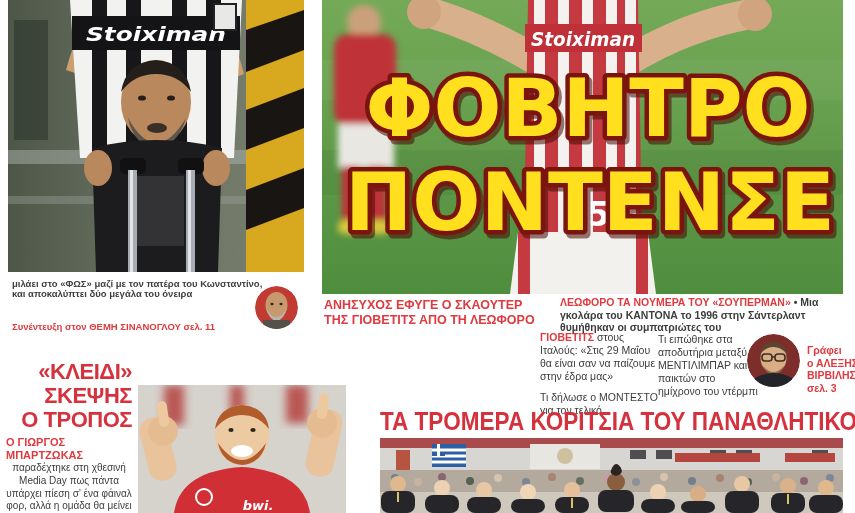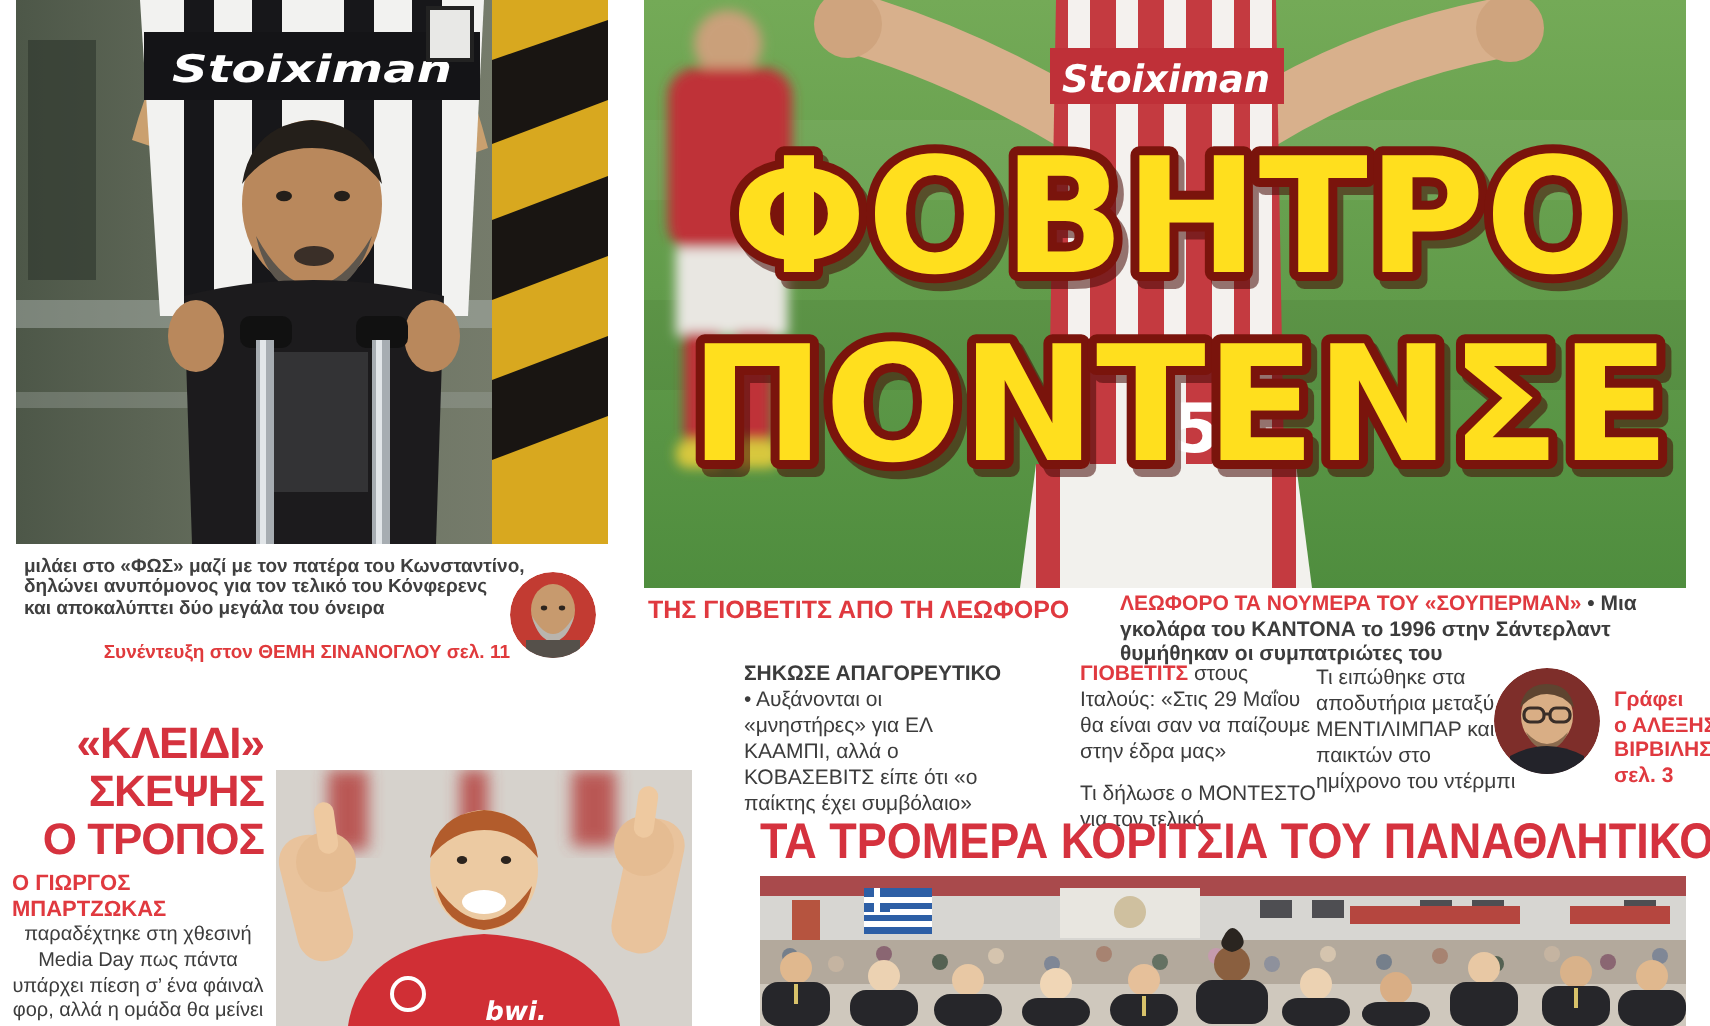--- a/index.html
+++ b/index.html
@@ -6,21 +6,21 @@
   .page{position:relative;width:855px;height:513px;background:#fff;overflow:hidden;
         font-family:"Liberation Sans","DejaVu Sans",sans-serif;margin:0 auto;}
   .abs{position:absolute;}
   .photo{position:absolute;overflow:hidden;background:#bef264;}
   svg{display:block;}
 
   
   .paok-photo{left:8px;top:0;width:296px;height:272px;}
   .caption{left:12px;top:279px;width:245px;font-size:9.5px;line-height:10.3px;color:#3f3f3f;font-weight:700;}
   .caption div{white-space:nowrap;}
-  .credit{left:12px;top:321px;width:243px;text-align:right;font-size:9.5px;font-weight:700;color:#e03a3c;}
+  .credit{left:12px;top:321px;width:243px;font-size:9.5px;font-weight:700;color:#e03a3c;}
   .portrait{border-radius:50%;overflow:hidden;}
   .p-sinanoglou{left:255px;top:286px;width:43px;height:43px;}
 
   
   .main-photo{left:322px;top:0;width:521px;height:294px;}
   .headline-svg{position:absolute;left:322px;top:38px;filter:drop-shadow(3px 4px 0 rgba(70,10,5,.55));}
   .headline-svg text{font-family:"DejaVu Sans","Liberation Sans",sans-serif;font-weight:900;
         fill:#ffdf1e;stroke:#7a140c;stroke-width:9px;stroke-linejoin:round;paint-order:stroke;}
   .subhead-left{left:324px;top:298px;width:250px;color:#e0393f;font-weight:800;font-size:12.5px;line-height:14.5px;}
   .subhead-left div{white-space:nowrap;}
@@ -99,21 +99,20 @@
       <rect x="170" y="158" width="26" height="16" rx="5" fill="#111"></rect>
       <rect x="120" y="170" width="9" height="102" fill="#a7adb2"></rect>
       <rect x="122" y="170" width="3" height="102" fill="#e2e6e9"></rect>
       <rect x="178" y="170" width="9" height="102" fill="#a7adb2"></rect>
       <rect x="180" y="170" width="3" height="102" fill="#e2e6e9"></rect>
     </svg>
   </div>
 
   <div class="abs caption">
     <div>μιλάει στο «ΦΩΣ» μαζί με τον πατέρα του Κωνσταντίνο,</div>
-    <div>δηλώνει ανυπόμονος για τον τελικό του Κόνφερενς</div>
     <div>και αποκαλύπτει δύο μεγάλα του όνειρα</div>
   </div>
   <div class="abs credit">Συνέντευξη στον ΘΕΜΗ ΣΙΝΑΝΟΓΛΟΥ σελ. 11</div>
 
   <div class="abs portrait p-sinanoglou">
     <svg width="43" height="43" viewBox="0 0 43 43">
       <circle cx="21.5" cy="21.5" r="21.5" fill="#c23b32"></circle>
       <ellipse cx="21.5" cy="19" rx="11" ry="13" fill="#c79a6e"></ellipse>
       <path d="M11,22 Q21.5,40 32,22 Q29,34 21.5,35 Q14,34 11,22Z" fill="#b9b4ad"></path>
       <ellipse cx="17" cy="18" rx="1.6" ry="1.2" fill="#2c241e"></ellipse>
@@ -167,30 +166,28 @@
       <rect x="314" y="232" width="12" height="62" fill="#c43a40"></rect>
     </svg>
   </div>
 
   <svg class="headline-svg" width="521" height="205" viewBox="0 0 521 205">
     <text x="266" y="98" text-anchor="middle" font-size="80" textLength="445" lengthAdjust="spacingAndGlyphs">ΦΟΒΗΤΡΟ</text>
     <text x="268" y="192" text-anchor="middle" font-size="80" textLength="490" lengthAdjust="spacingAndGlyphs">ΠΟΝΤΕΝΣΕ</text>
   </svg>
 
   <div class="abs subhead-left">
+    <div>ΑΝΗΣΥΧΟΣ ΕΦΥΓΕ Ο ΣΚΑΟΥΤΕΡ</div>
     <div>ΤΗΣ ΓΙΟΒΕΤΙΤΣ ΑΠΟ ΤΗ ΛΕΩΦΟΡΟ</div>
   </div>
 
   <div class="abs subhead-right">
     <span class="lead-red">ΛΕΩΦΟΡΟ ΤΑ ΝΟΥΜΕΡΑ ΤΟΥ «ΣΟΥΠΕΡΜΑΝ»</span><span> • Μια γκολάρα του ΚΑΝΤΟΝΑ το 1996  στην Σάντερλαντ θυμήθηκαν οι συμπατριώτες του</span>
   </div>
 
-  <div class="abs newscol col1">
-    <span style="font-weight:800">ΣΗΚΩΣΕ ΑΠΑΓΟΡΕΥΤΙΚΟ</span><span> • Αυξάνονται  οι «μνηστήρες» για ΕΛ ΚΑΑΜΠΙ, αλλά ο ΚΟΒΑΣΕΒΙΤΣ είπε ότι «ο παίκτης έχει συμβόλαιο»</span>
-  </div>
 
   <div class="abs newscol col2">
     <div>
       <span class="lead-red">ΓΙΟΒΕΤΙΤΣ</span><span> στους Ιταλούς: «Στις 29 Μαΐου θα είναι σαν να παίζουμε στην έδρα μας»</span>
     </div>
     <div class="para2">Τι δήλωσε ο ΜΟΝΤΕΣΤΟ για τον τελικό</div>
   </div>
 
   <div class="abs newscol col3">Τι ειπώθηκε στα αποδυτήρια μεταξύ ΜΕΝΤΙΛΙΜΠΑΡ και παικτών στο ημίχρονο του ντέρμπι</div>
 

